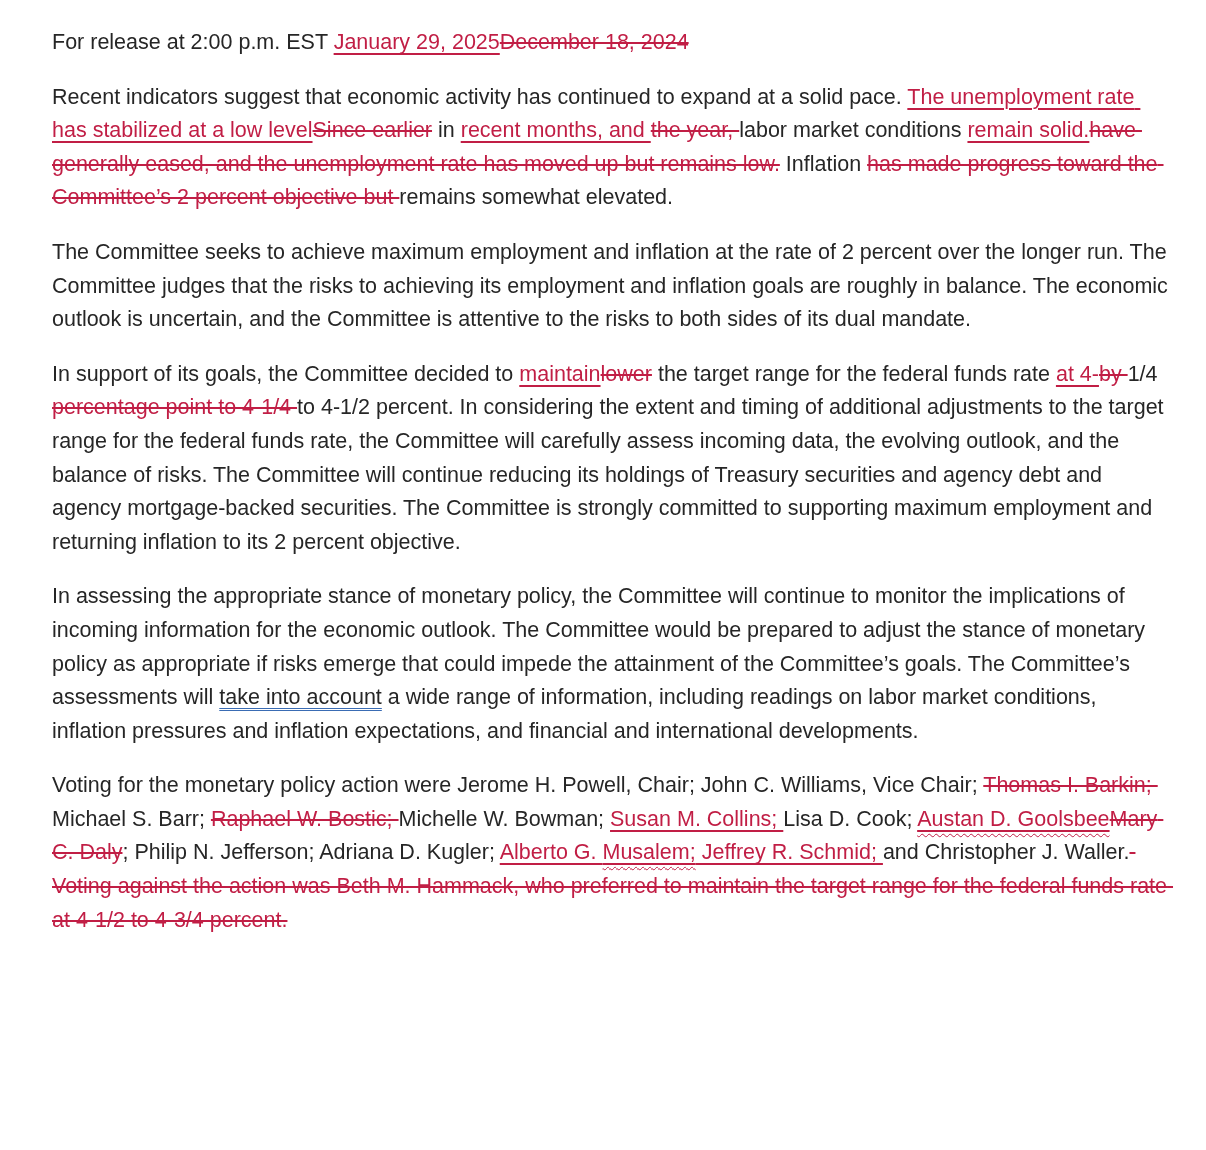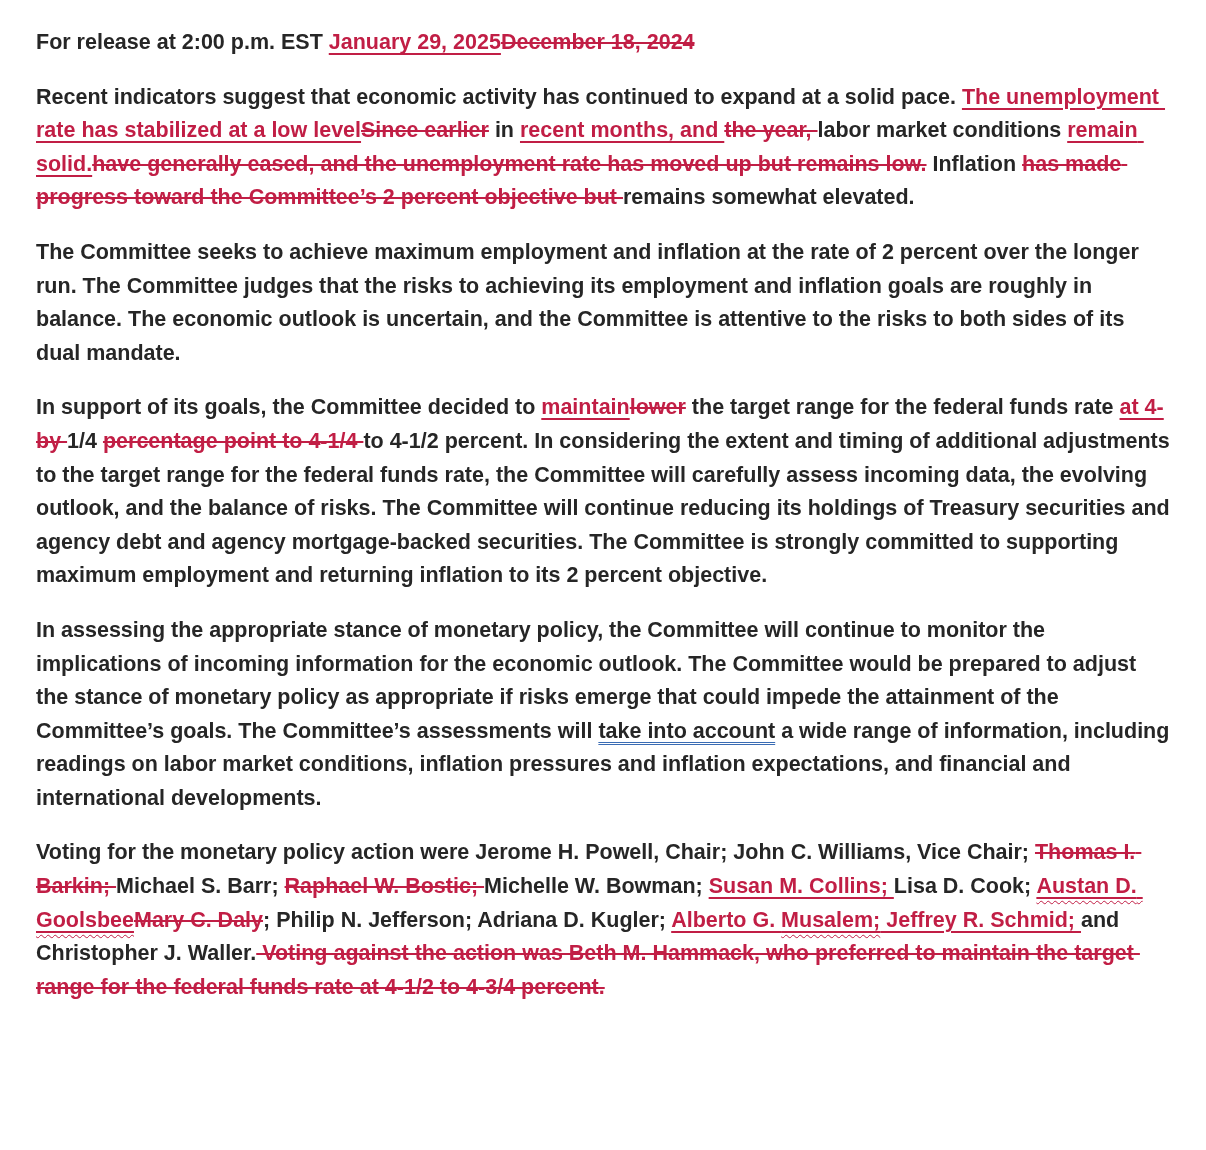--- a/index.html
+++ b/index.html
@@ -14,23 +14,22 @@
     box-sizing:border-box;
     background:#ffffff;
     padding:26px 36px 0 36px;
     font-family:"Liberation Sans","DejaVu Sans",sans-serif;
     font-size:21.5px;
     line-height:33.6px;
     color:var(--text);
     overflow:hidden;
   }
   .para{
-    margin:0 0 21px 0;
+    margin:0 0 21px 16px;
     max-width:1136px;
-    font-weight:bold;
   }
   .run{white-space:pre-wrap;}
   .run.normal{color:var(--text);}
   .run.ins{
     color:var(--chg);
     text-decoration:underline;
     text-decoration-color:var(--chg);
     text-decoration-thickness:1.5px;
     text-underline-offset:4px;
   }

